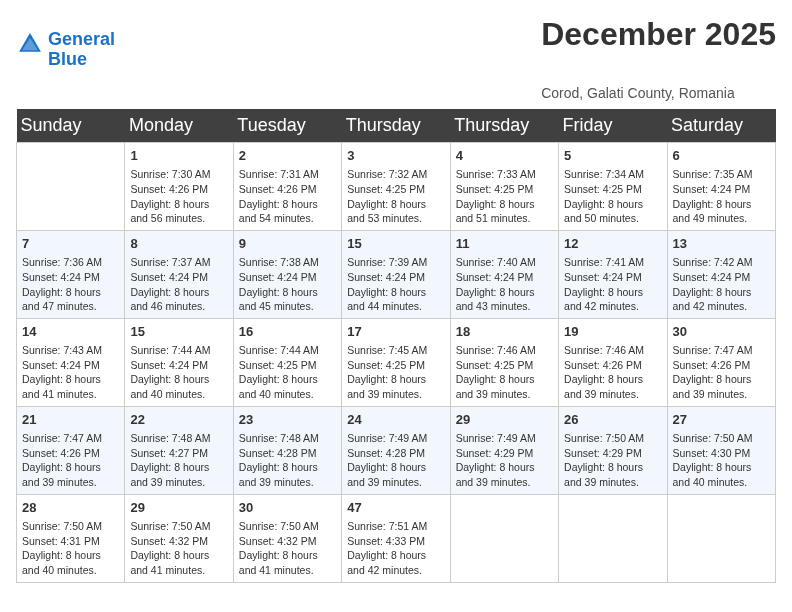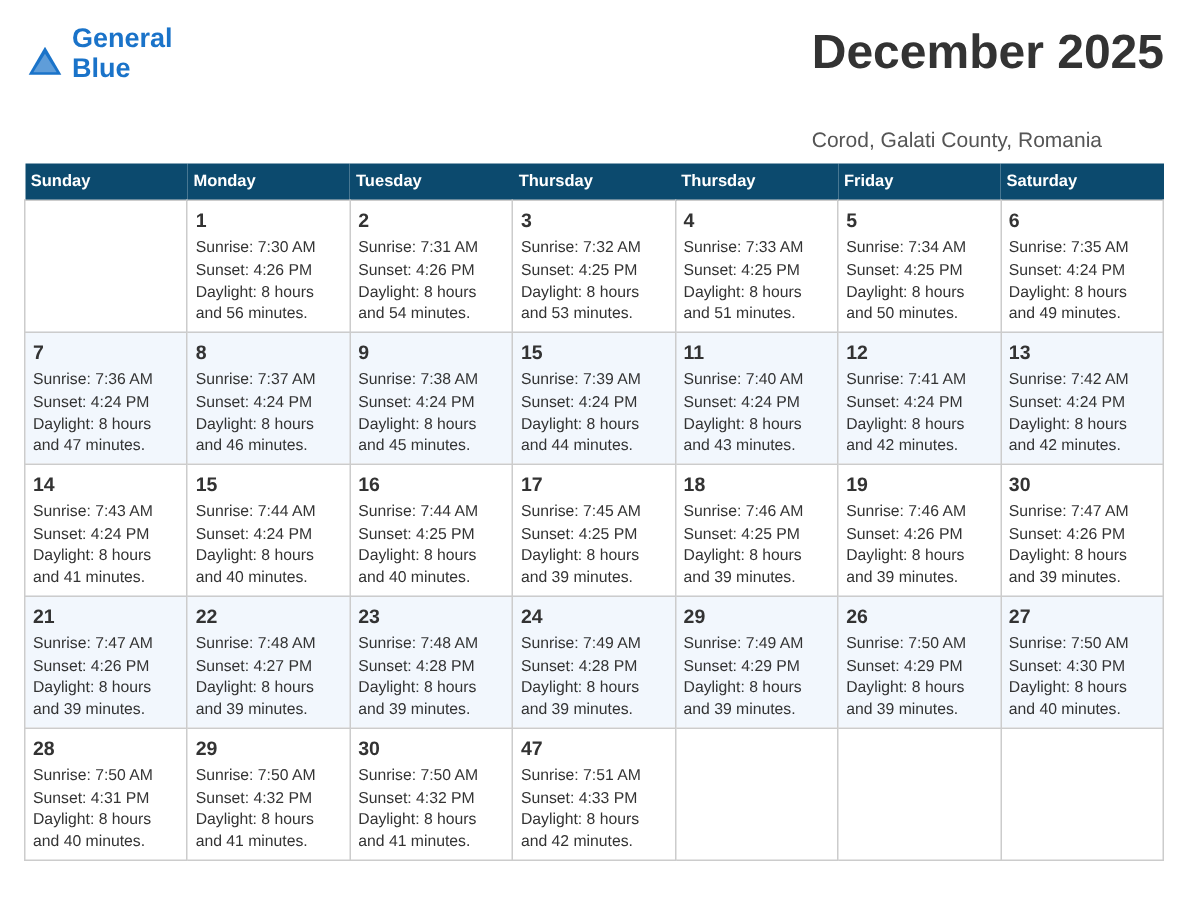--- a/index.html
+++ b/index.html
@@ -11,22 +11,23 @@
       padding: 16px;
     }
     .header-area {
       display: flex;
       justify-content: space-between;
       align-items: flex-start;
       margin-bottom: 8px;
     }
     .logo {
       display: flex;
-      align-items: flex-end;
+      align-items: flex-start;
       gap: 4px;
+      margin-top: 14px;
     }
     .logo-text {
       font-size: 18px;
       font-weight: bold;
       color: #333;
       line-height: 1.1;
     }
     .logo-text span {
       color: #1a73c9;
     }
@@ -46,26 +47,26 @@
       font-size: 14px;
       color: #555;
       margin-top: 32px;
     }
     table {
       width: 100%;
       border-collapse: collapse;
       font-size: 11px;
     }
     thead tr th {
-      background-color: #0c4a6e;
+      background-color: #404040;
       color: #fff;
       padding: 6px 4px;
       text-align: left;
-      font-size: 11px;
-      font-weight: bold;
+      font-size: 18px;
+      font-weight: normal;
     }
     tbody tr td {
       border: 1px solid #ccc;
       vertical-align: top;
       padding: 4px 5px;
       width: 14.28%;
       min-height: 70px;
       color: #333;
       line-height: 1.4;
     }

